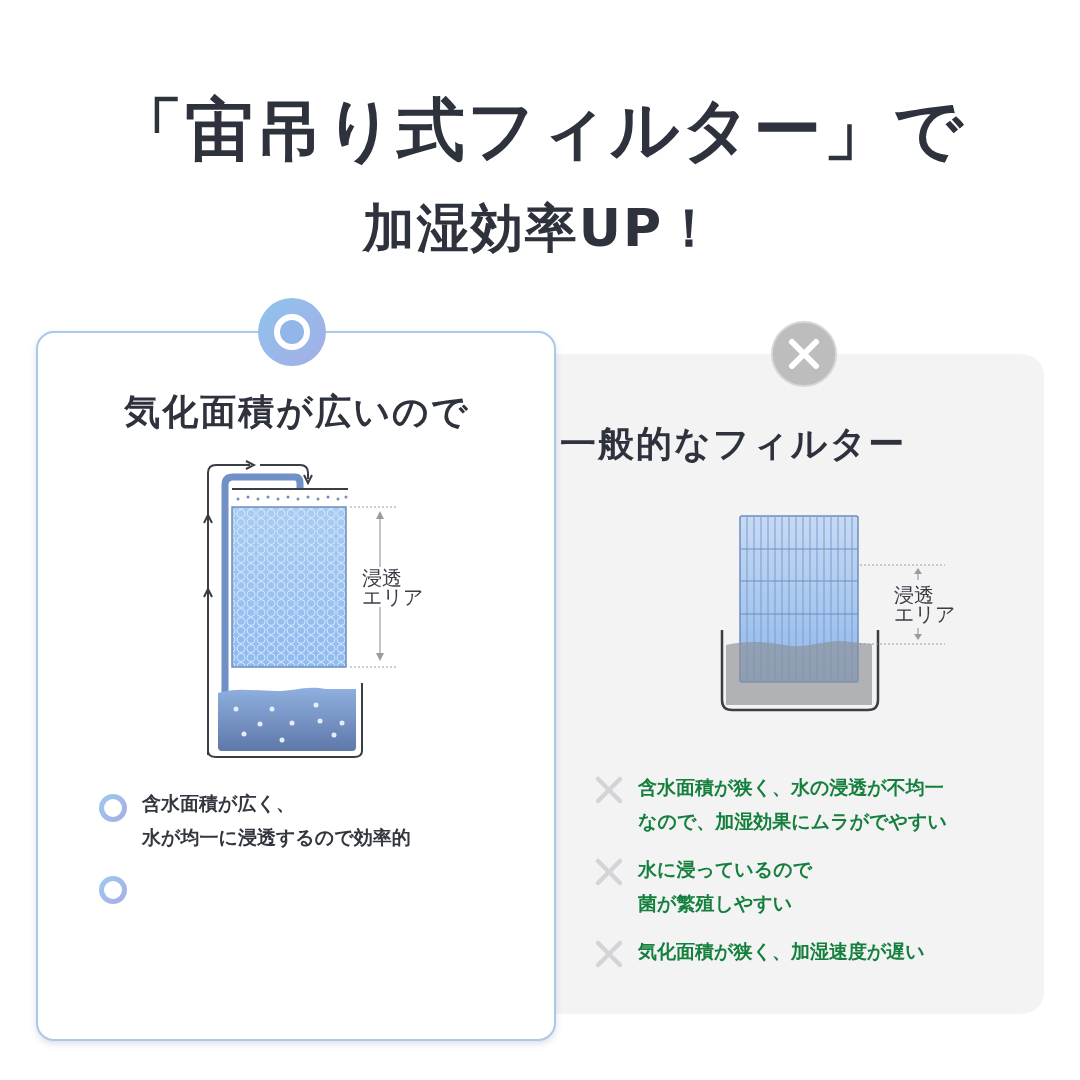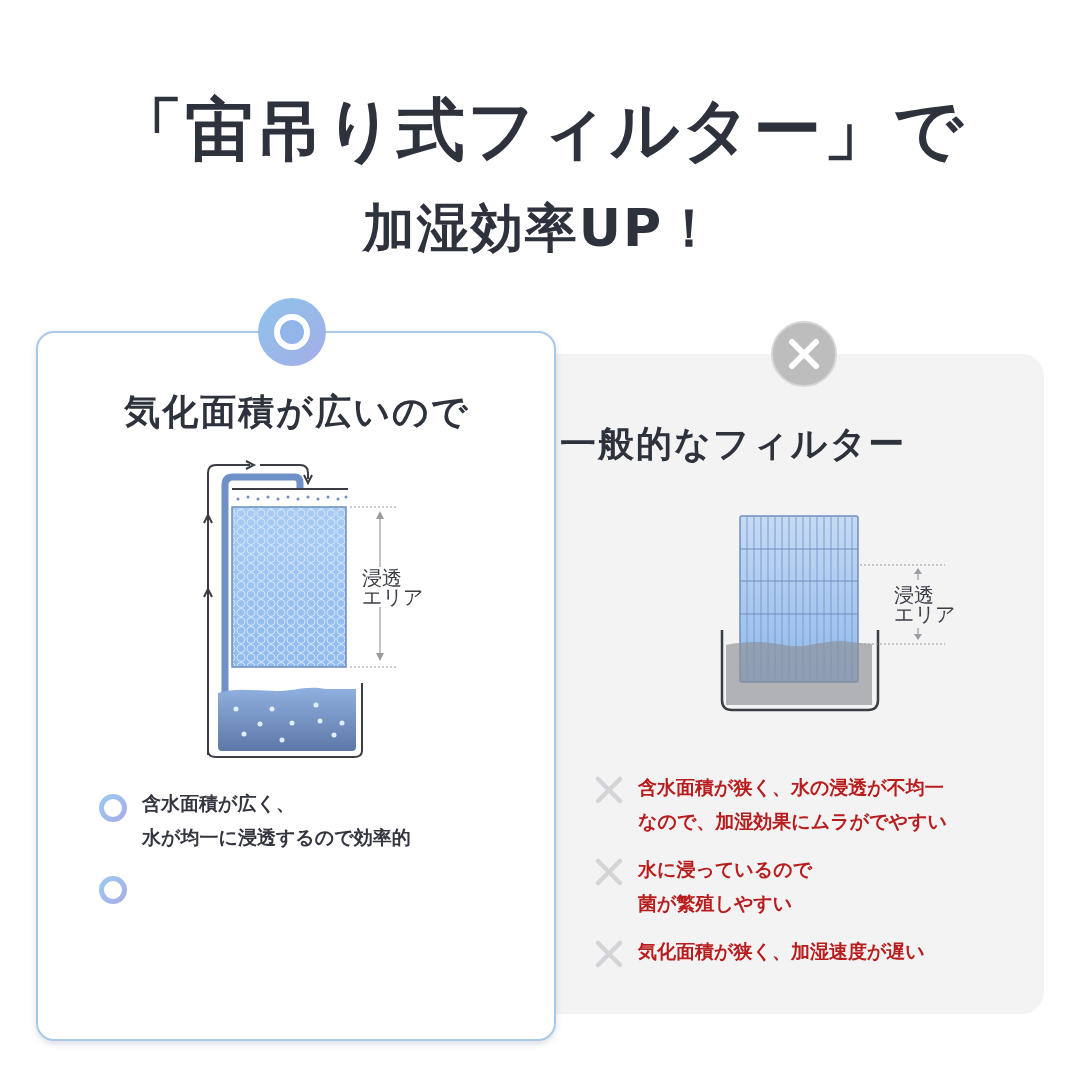--- a/index.html
+++ b/index.html
@@ -23,21 +23,21 @@
   .hanging-title { position: absolute; left: 40px; top: 388px; width: 514px; text-align: center; font-size: 36px; font-weight: bold; color: #2e323d; letter-spacing: 2px; }
 
   .diagram { position: absolute; }
   .diag-label { position: absolute; font-size: 20px; line-height: 19px; color: #3a3d45; }
 
   .list { position: absolute; }
   .list-item { position: relative; padding-left: 44px; font-size: 19px; line-height: 34px; font-weight: bold; }
   .list-item + .list-item { margin-top: 14px; }
   .list-item .bullet { position: absolute; left: 0; top: 5px; width: 30px; height: 30px; }
   .list-hanging .list-item { color: #33363f; }
-  .list-general .list-item { color: #b91c1c; }
+  .list-general .list-item { color: #15803d; }
   .list-item .text { display: block; white-space: pre-line; }
 </style>
 </head>
 <body>
 
 <div class="headline">
   <div class="line1">「宙吊り式フィルター」で</div>
   <div class="line2">加湿効率UP！</div>
 </div>
 

